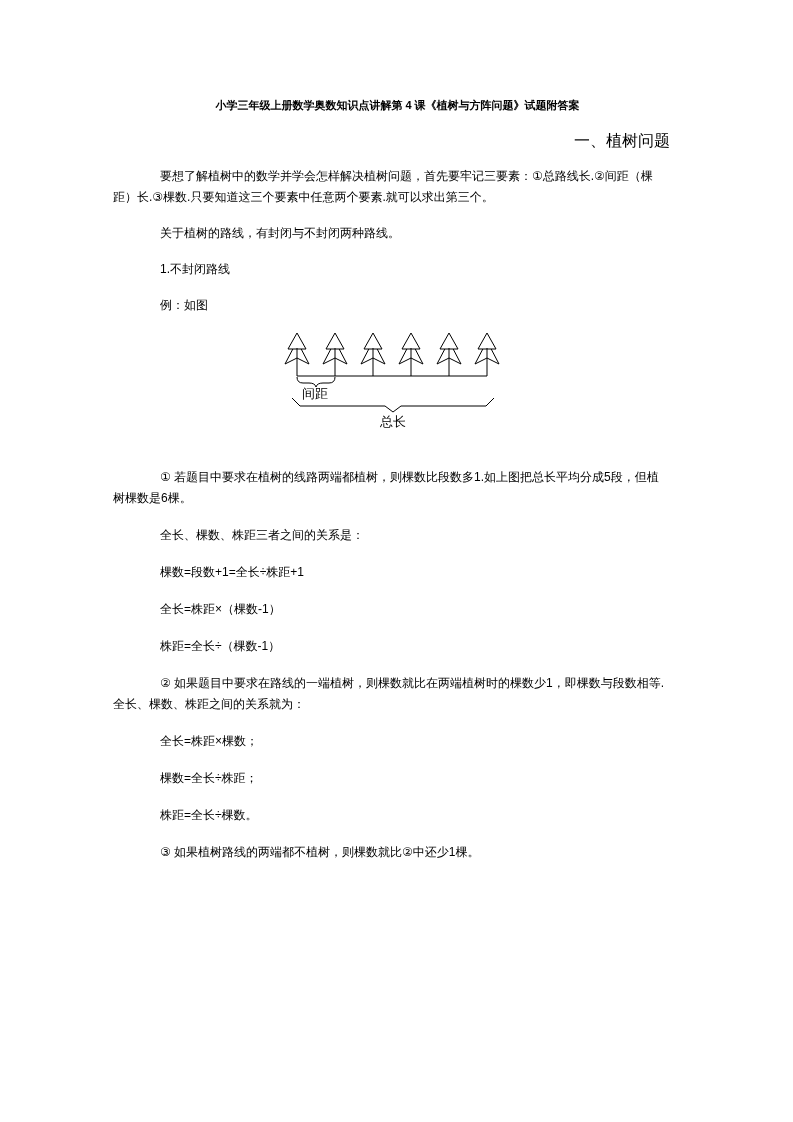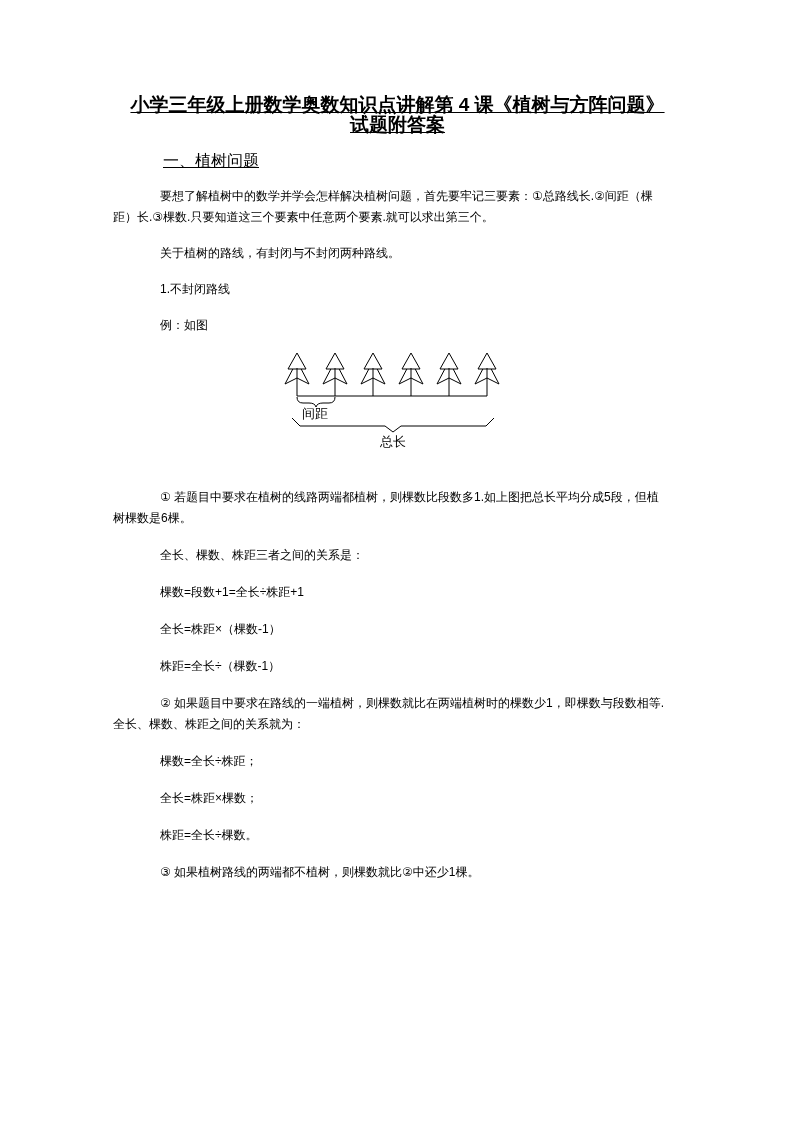--- a/index.html
+++ b/index.html
@@ -12,44 +12,42 @@
     overflow: hidden;
   }
   .page {
     box-sizing: border-box;
     width: 793px;
     height: 1122px;
     padding: 95px 123px 0 113px;
     background: #ffffff;
   }
   .doc-title {
-    font-size: 19px;
+    font-size: 11px;
     line-height: 20px;
     font-weight: bold;
     text-align: center;
     padding-left: 12px;
     margin: 0;
-    text-decoration: underline;
   }
   .lecture-title {
     font-size: 17px;
     line-height: 22px;
     font-weight: bold;
     text-align: center;
     padding-left: 10px;
     margin: 62px 0 0 0;
   }
   .section-title {
     font-size: 16px;
     line-height: 21px;
     font-weight: normal;
-    text-align: left;
+    text-align: right;
     padding-left: 50px;
     margin: 15px 0 0 0;
-    text-decoration: underline;
   }
   p.body-text {
     font-size: 12px;
     line-height: 21px;
     margin: 15px 0 0 0;
     text-indent: 47px;
     text-align: left;
   }
   p.tight { margin-top: 16px; }
   p.after-figure { margin-top: 36px; }
@@ -134,21 +132,21 @@
   <p class="body-text tight">全长、棵数、株距三者之间的关系是：</p>
 
   <p class="body-text tight">棵数=段数+1=全长÷株距+1</p>
 
   <p class="body-text tight">全长=株距×（棵数-1）</p>
 
   <p class="body-text tight">株距=全长÷（棵数-1）</p>
 
   <p class="body-text tight">② 如果题目中要求在路线的一端植树，则棵数就比在两端植树时的棵数少1，即棵数与段数相等.全长、棵数、株距之间的关系就为：</p>
 
+  <p class="body-text tight">全长=株距×棵数；</p>
+
   <p class="body-text tight">棵数=全长÷株距；</p>
-
-  <p class="body-text tight">全长=株距×棵数；</p>
 
   <p class="body-text tight">株距=全长÷棵数。</p>
 
   <p class="body-text tight">③ 如果植树路线的两端都不植树，则棵数就比②中还少1棵。</p>
 
 </div>
 
 </body></html>

